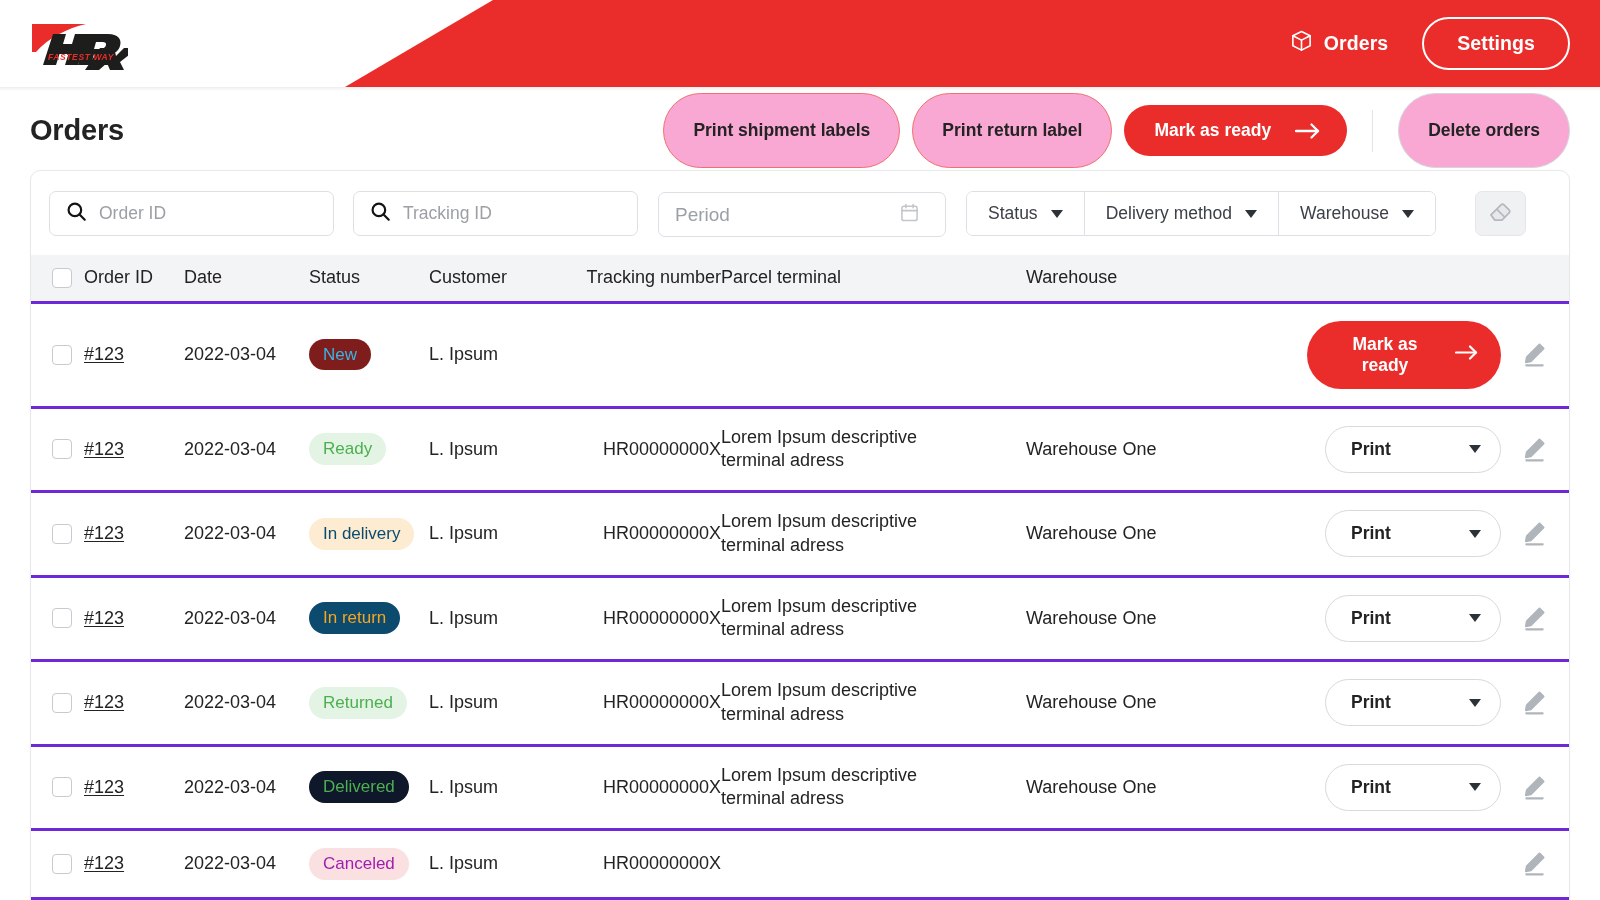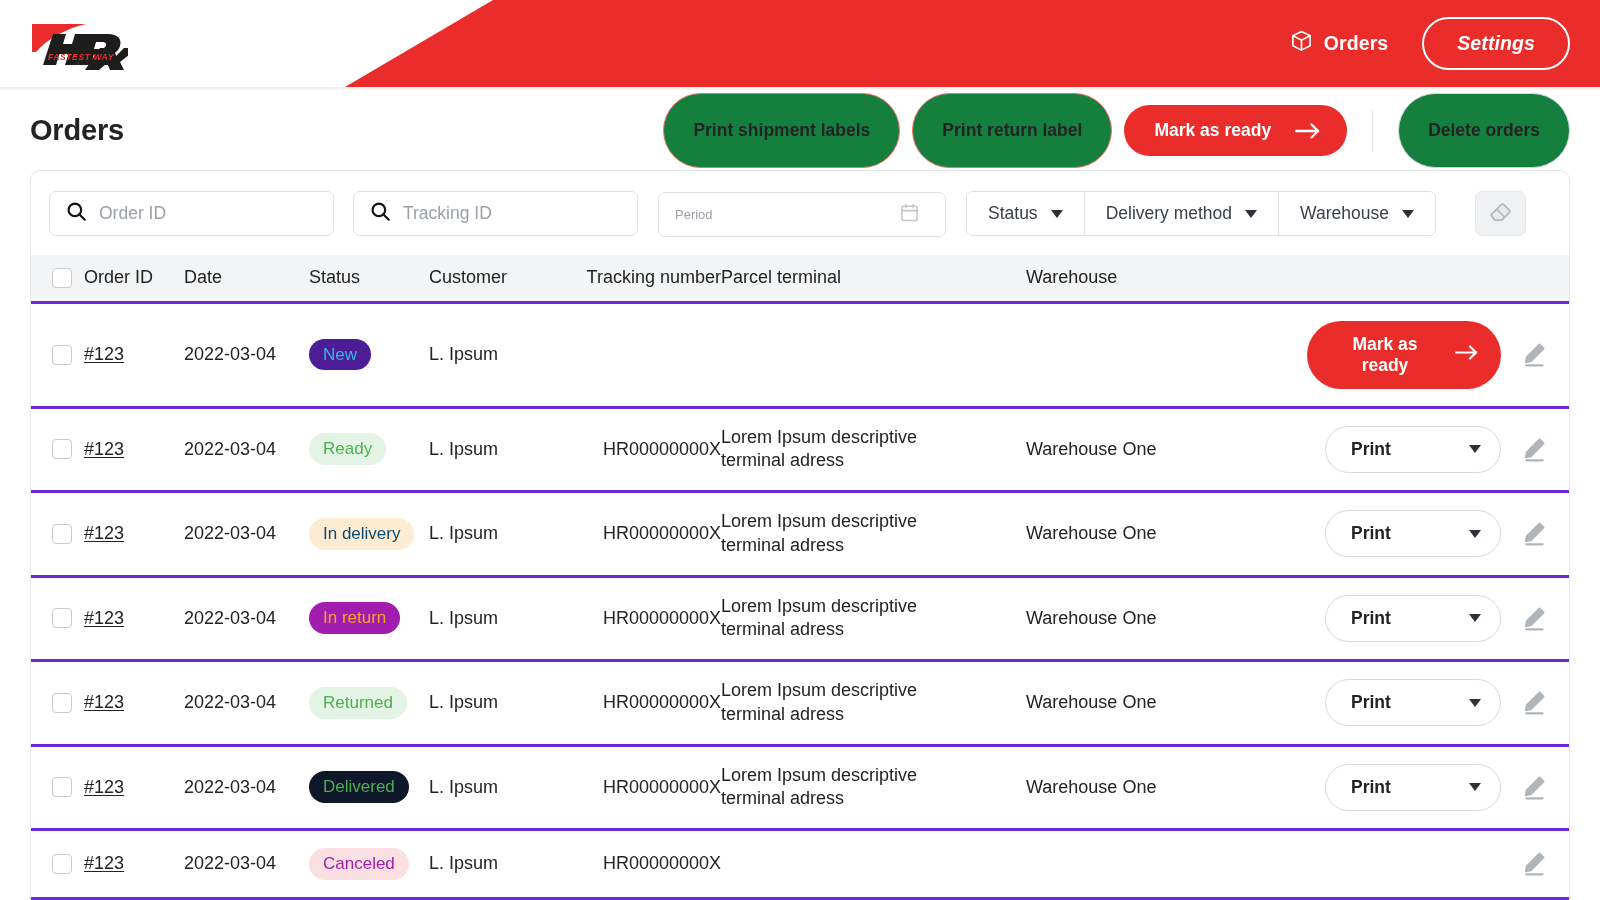--- a/index.html
+++ b/index.html
@@ -45,21 +45,20 @@
   .settings-btn {
     border: 2px solid #ffffff;
     border-radius: 999px;
     color: #ffffff;
     background: transparent;
     font-family: inherit;
     font-size: 19.5px; font-weight: bold;
     padding: 13px 33px;
     cursor: pointer;
     letter-spacing: .1px;
-    font-style: italic;
   }
   .topbar-shadow {
     width: 1600px; height: 4px;
     background: linear-gradient(to bottom, rgba(0,0,0,.07), rgba(0,0,0,0));
   }
 
   
   .titlerow {
     display: flex; align-items: center;
     height: 79px;
@@ -74,21 +73,21 @@
     margin-left: auto;
     display: flex; align-items: center; gap: 12px;
   }
   .btn {
     font-family: inherit;
     font-size: 17.5px; font-weight: bold;
     border-radius: 999px;
     padding: 26px 29px;
     cursor: pointer;
     white-space: nowrap;
-    background: #15803d;
+    background: #f9a8d4;
   }
   .btn-outline-red { border: 1.6px solid #f0706e; color: #232323; }
   .btn-outline-gray { border: 1.6px solid #d3d6da; color: #232323; }
   .btn-solid-red {
     border: none; background: #ea2d2a; color: #ffffff;
     display: flex; align-items: center; gap: 24px;
     padding: 15px 26px 15px 30px;
   }
   .btn-solid-red .arrow { display: flex; align-items: center; }
   .vdivider {
@@ -134,21 +133,21 @@
     width: 288px; height: 45px;
     border: 1px solid #dcdfe3;
     border-radius: 7px;
     display: flex; align-items: center;
     padding: 0 16px;
     margin-left: 1px;
     margin-top: 2px;
   }
   .period-field input {
     border: none; outline: none;
-    font-family: inherit; font-size: 13px;
+    font-family: inherit; font-size: 19px;
     color: #b91c1c; width: 225px;
     background: transparent;
   }
   .period-field input::placeholder { color: #9ba0a6; }
 
   .segmented {
     display: flex; align-items: stretch;
     border: 1px solid #dcdfe3;
     border-radius: 7px;
     height: 45px;
@@ -222,24 +221,24 @@
     cursor: pointer;
   }
   .badge {
     display: inline-block;
     border-radius: 999px;
     padding: 6px 14px;
     font-size: 17px;
     line-height: 1.15;
     white-space: nowrap;
   }
-  .b-new      { background: #4c1d95; color: #36b6e2; }
+  .b-new      { background: #7f1d1d; color: #36b6e2; }
   .b-ready    { background: #e3f4e4; color: #4caf50; }
   .b-delivery { background: #fdecd2; color: #0c4a6e; }
-  .b-return   { background: #a21caf; color: #f5a524; }
+  .b-return   { background: #0c4a6e; color: #f5a524; }
   .b-returned { background: #e3f4e4; color: #4caf50; }
   .b-delivered{ background: #0f172a; color: #4caf50; }
   .b-canceled { background: #fbe0e2; color: #a21caf; }
 
   .terminal { line-height: 1.32; max-width: 265px; }
 
   .act-cell { padding-right: 0 !important; }
   .act-wrap {
     display: flex; align-items: center; justify-content: flex-end;
     gap: 21px;

